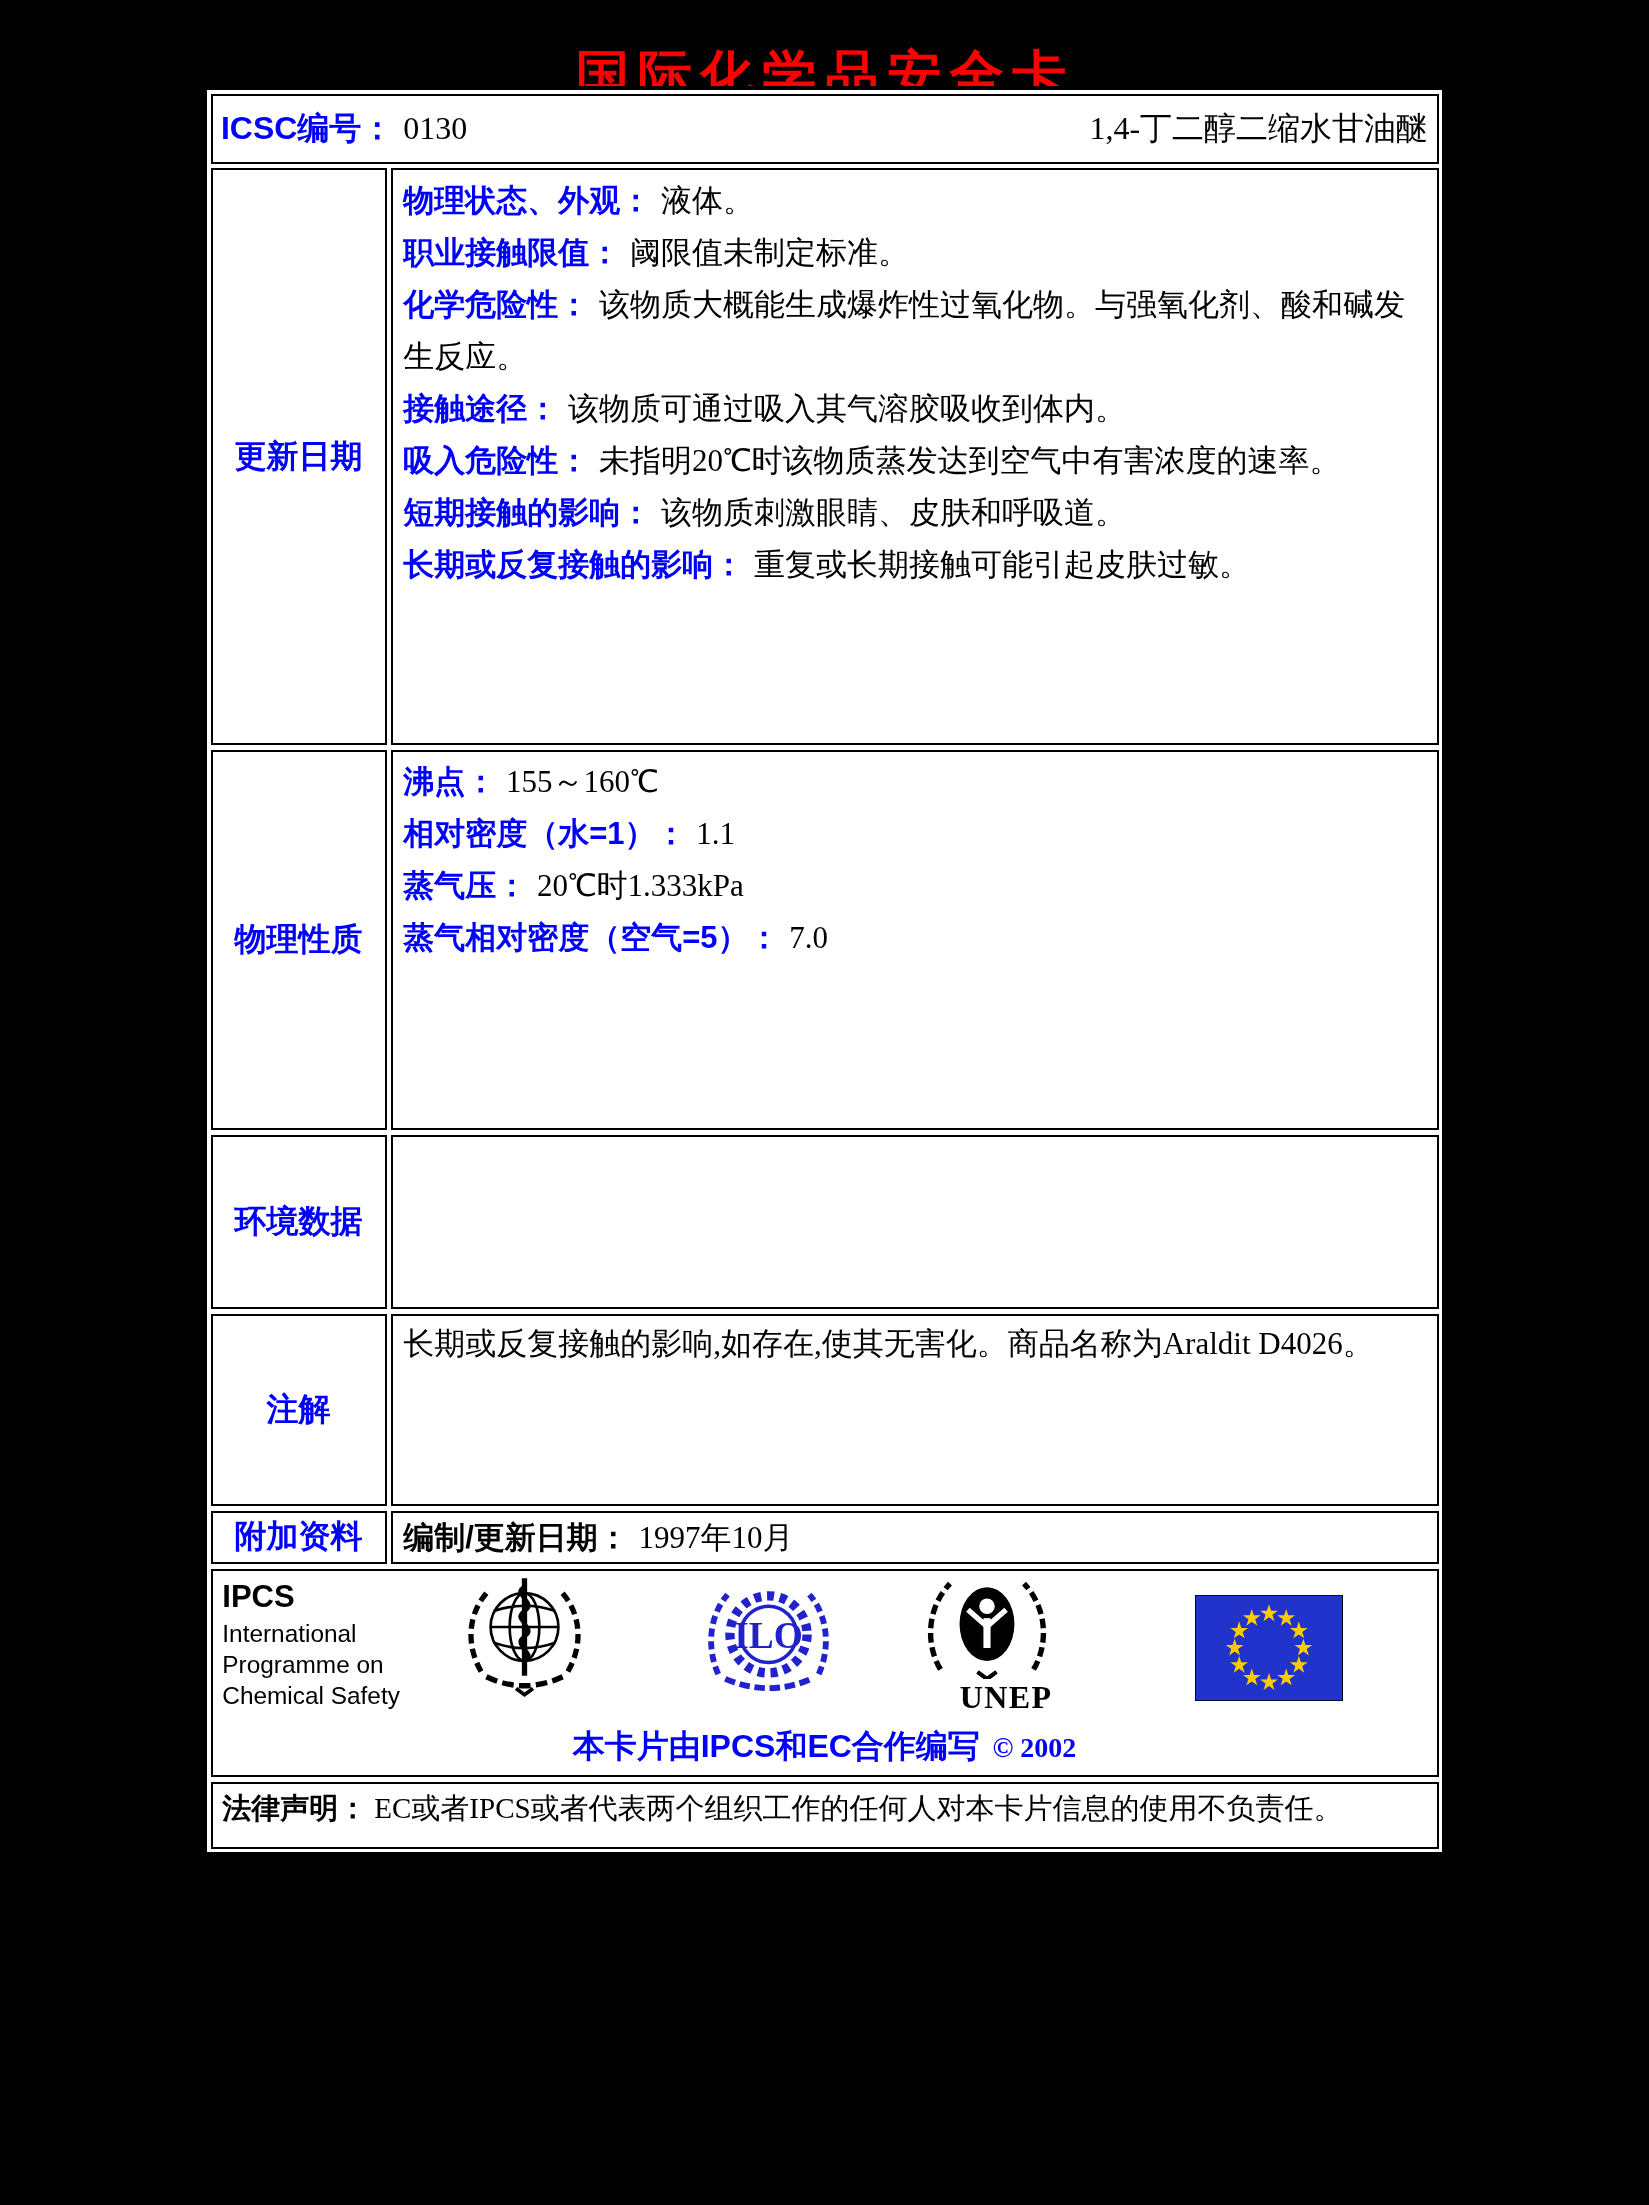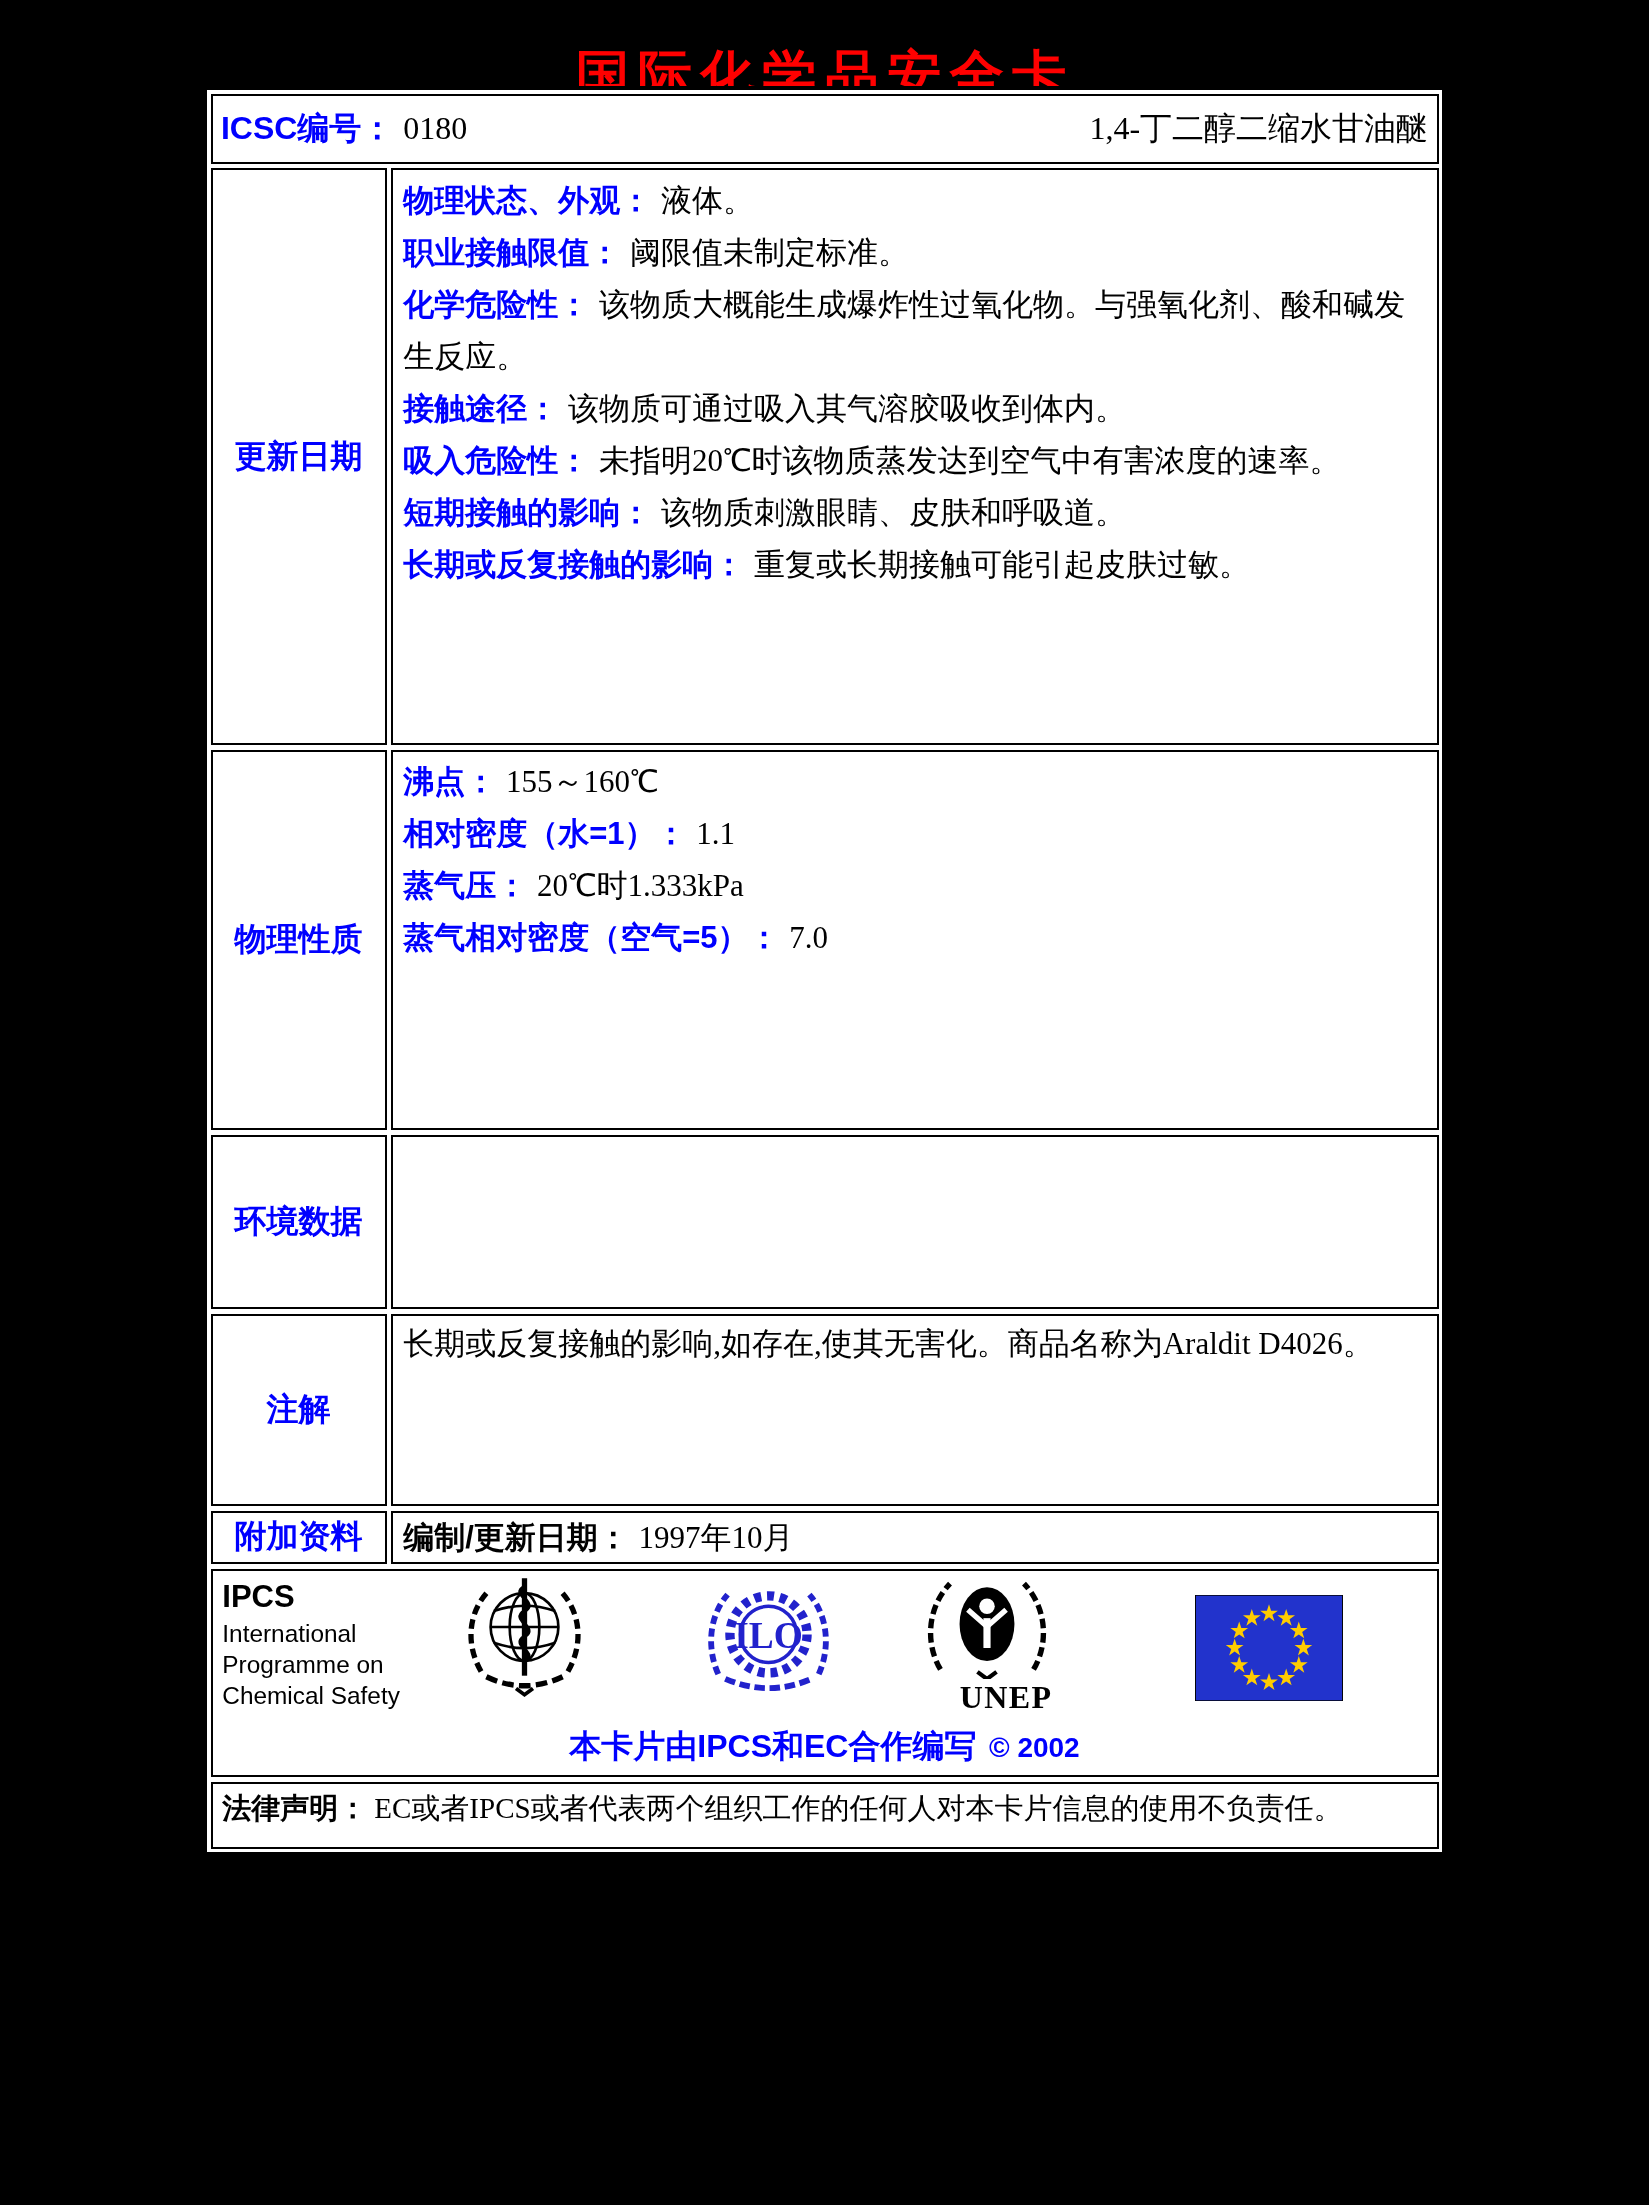--- a/index.html
+++ b/index.html
@@ -44,38 +44,38 @@
   .logo{position:absolute;}
   .who-logo{left:247px;top:2.8px;}
   .ilo-logo{left:491px;top:12.5px;}
   .unep-block{left:708px;top:2.8px;width:132px;text-align:right;}
   .unep-label{font-family:"Liberation Serif",serif;font-weight:bold;font-size:32px;color:#000;
         letter-spacing:1.4px;line-height:33px;}
   .eu-flag{left:982px;top:24px;}
   .caption{position:absolute;left:0;right:0;bottom:5.6px;text-align:center;
         color:var(--accent-blue,#0000ff);}
   .caption-main{font-size:32px;font-weight:bold;font-family:"Liberation Sans",sans-serif;}
-  .caption-copy{font-size:28px;font-weight:bold;font-family:Liberation Sans, sans-serif;margin-left:9.8px;}
+  .caption-copy{font-size:28px;font-weight:bold;font-family:Liberation Serif, serif;margin-left:9.8px;}
   .legal-cell{padding:5.6px 9.8px;font-size:29px;line-height:39px;}
   .legal-label{font-family:"Liberation Sans",sans-serif;font-weight:bold;color:#000;margin-right:7px;}
   .legal-text{font-family:"Liberation Serif",serif;color:#000;}
 </style>
 </head>
 <body>
 
 <div class="page">
 
   <h1 class="doc-title">国际化学品安全卡</h1>
 
   <div class="card">
 
     <div class="row row-header">
       <div class="cell full header-cell">
         <div class="icsc-group">
-          <span class="inline-label">ICSC编号：</span><span class="body-text">0180</span>
+          <span class="inline-label">ICSC编号：</span><span class="body-text">0130</span>
         </div>
         <div class="chem-name">1,4-丁二醇二缩水甘油醚</div>
       </div>
     </div>
 
     <div class="row row-important">
       <div class="cell label-cell">
         <span class="section-label">更新日期</span>
       </div>
       <div class="cell content-cell">

